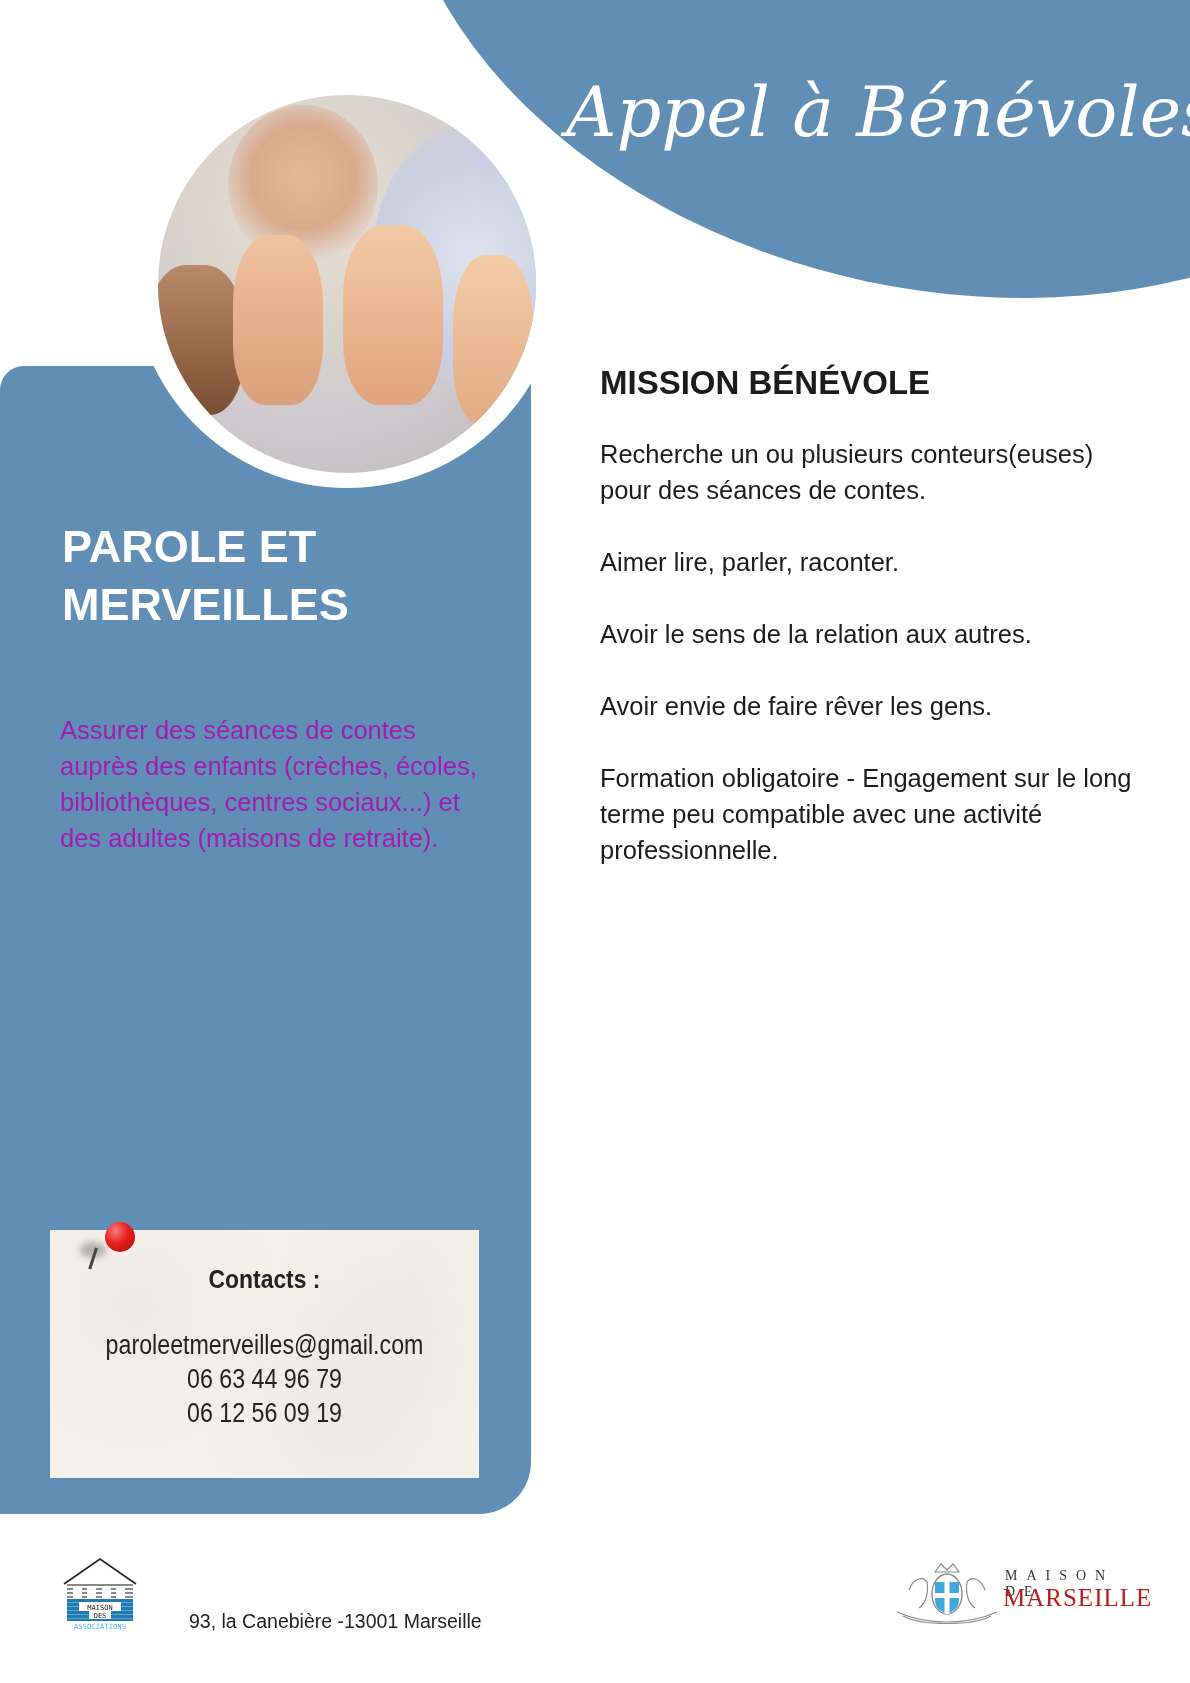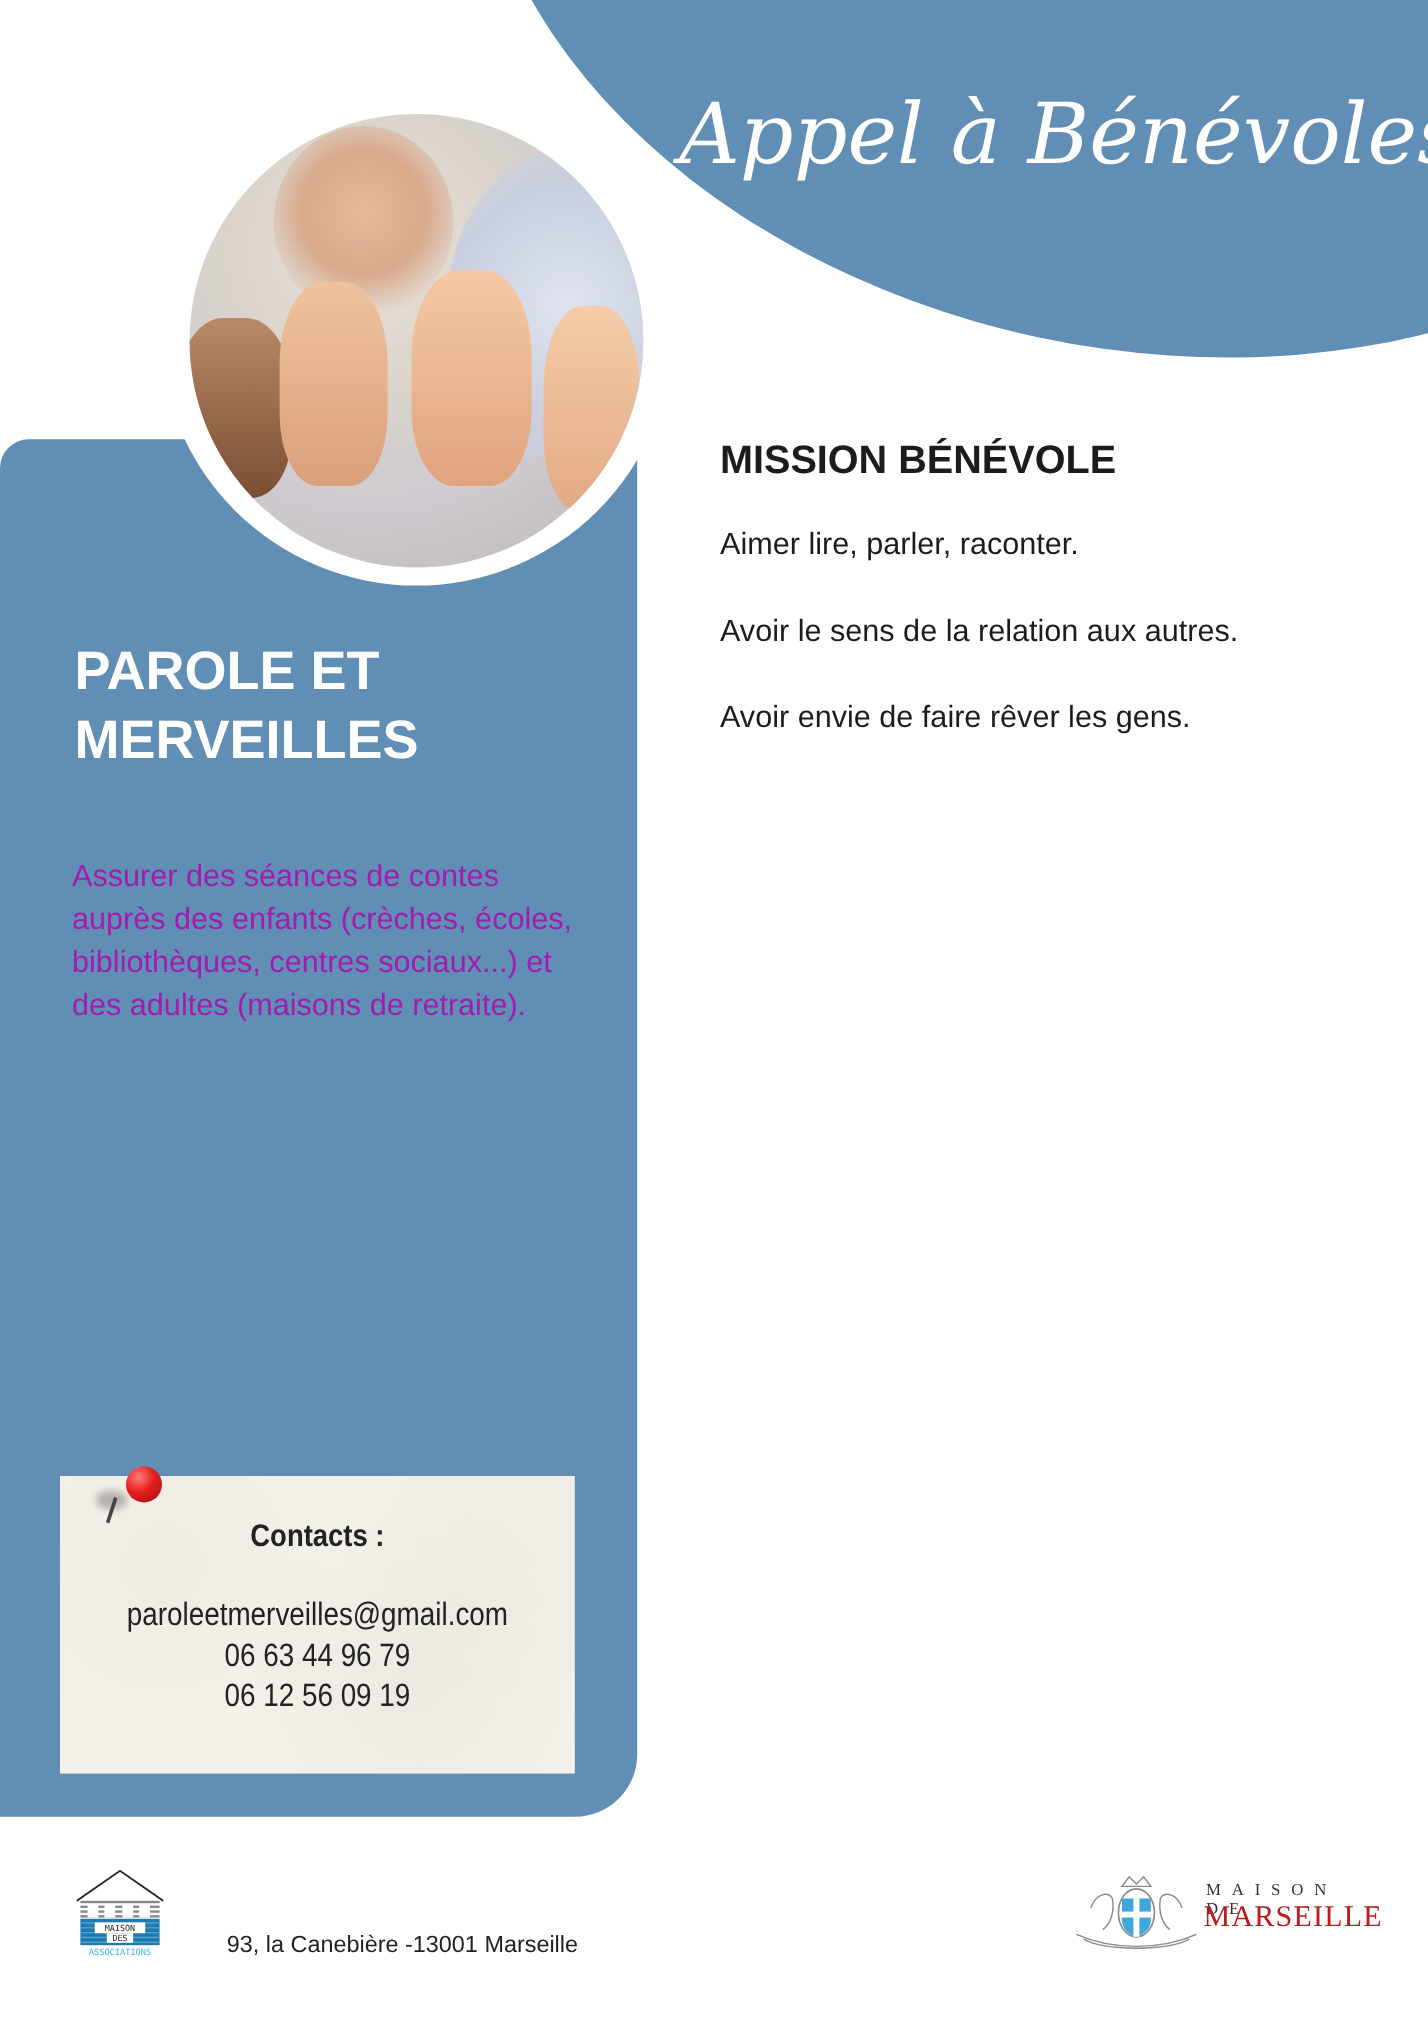--- a/index.html
+++ b/index.html
@@ -34,21 +34,21 @@
     .photo {
       position: absolute; left: 158px; top: 95px; width: 378px; height: 378px;
       border-radius: 50%; overflow: hidden;
       background: radial-gradient(circle at 40% 30%, #e9e2d8 0%, #d9d3cc 35%, #cfcbd0 60%, #bcb6b4 100%);
     }
     .face { position: absolute; border-radius: 50%; }
     .thumb { position: absolute; border-radius: 40% 40% 35% 35%; }
 
     .org-name {
       position: absolute; left: 62px; top: 518px; width: 440px;
-      color: #ffffff; font-weight: bold; font-size: 45px; line-height: 58px; margin-top: 12px;
+      color: #ffffff; font-weight: bold; font-size: 45px; line-height: 58px;
     }
     .org-desc {
       position: absolute; left: 60px; top: 712px; width: 440px;
       color: #a21caf; font-size: 25.5px; line-height: 36px;
     }
 
     
     .contact-card {
       position: absolute; left: 50px; top: 1230px; width: 429px; height: 248px;
       background: #f4f0ea;
@@ -138,23 +138,25 @@
   <div class="contact-title">Contacts :</div>
   <div class="contact-lines">
     <div>paroleetmerveilles@gmail.com</div>
     <div>06 63 44 96 79</div>
     <div>06 12 56 09 19</div>
   </div>
 </div>
 
 <div class="mission-title">MISSION BÉNÉVOLE</div>
 <div class="mission-body">
+  <p>Recherche un ou plusieurs conteurs(euses) pour des séances de contes.</p>
   <p>Aimer lire, parler, raconter.</p>
   <p>Avoir le sens de la relation aux autres.</p>
   <p>Avoir envie de faire rêver les gens.</p>
+  <p>Formation obligatoire - Engagement sur le long terme peu compatible avec une activité professionnelle.</p>
 </div>
 
 <div class="mda-logo">
   <svg width="76" height="76" viewBox="0 0 76 76">
     <polyline points="2,28 38,3 74,28" fill="none" stroke="#222" stroke-width="1.6"></polyline>
     <g fill="#888">
       <rect x="5" y="28" width="66" height="2"></rect>
       <rect x="5" y="32" width="66" height="2"></rect>
       <rect x="5" y="36" width="66" height="2"></rect>
       <rect x="5" y="40" width="66" height="2"></rect>

